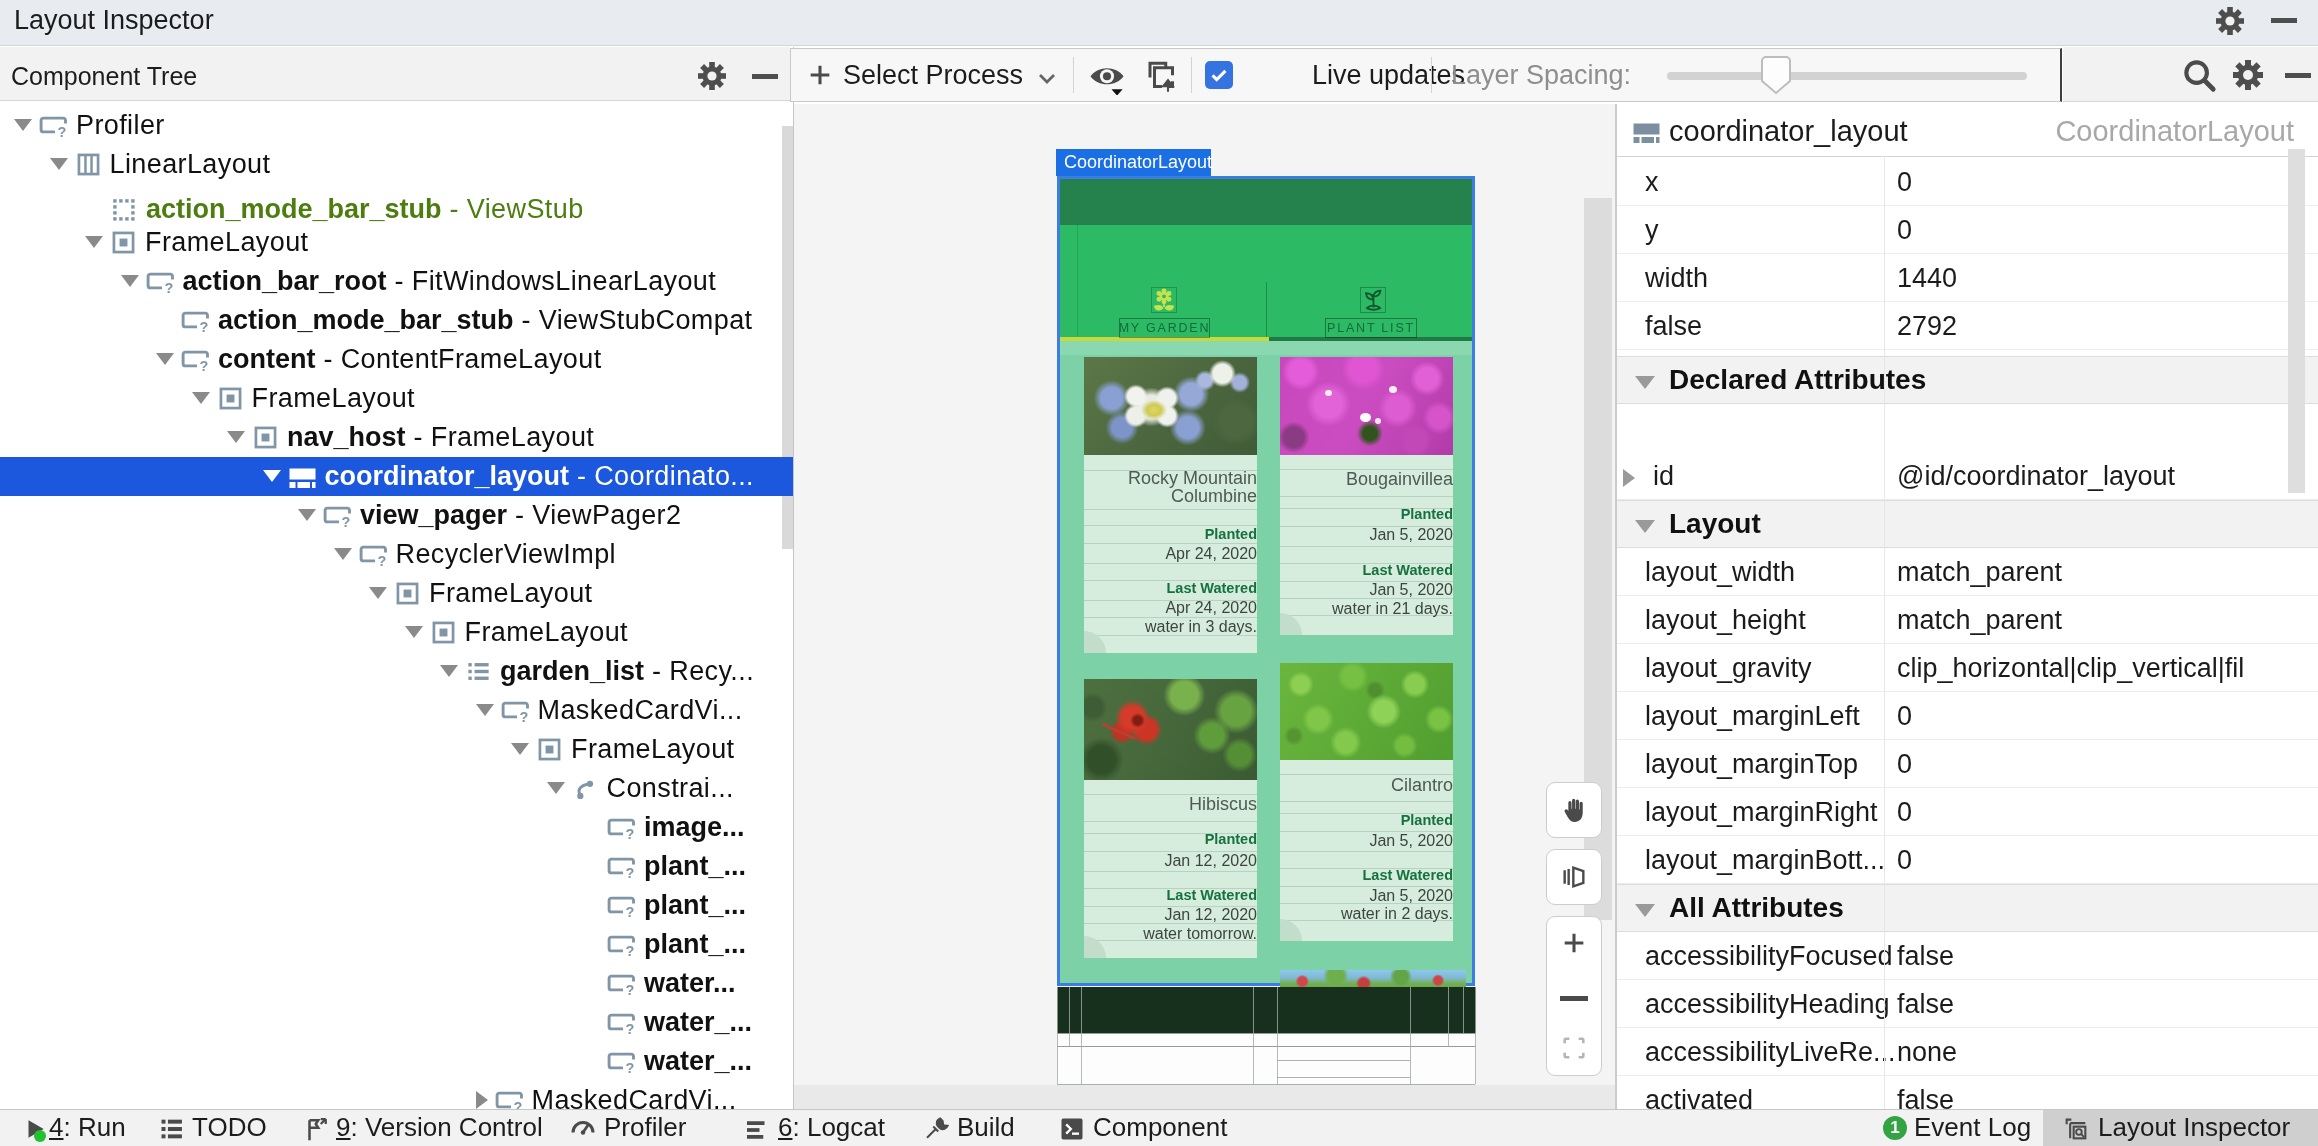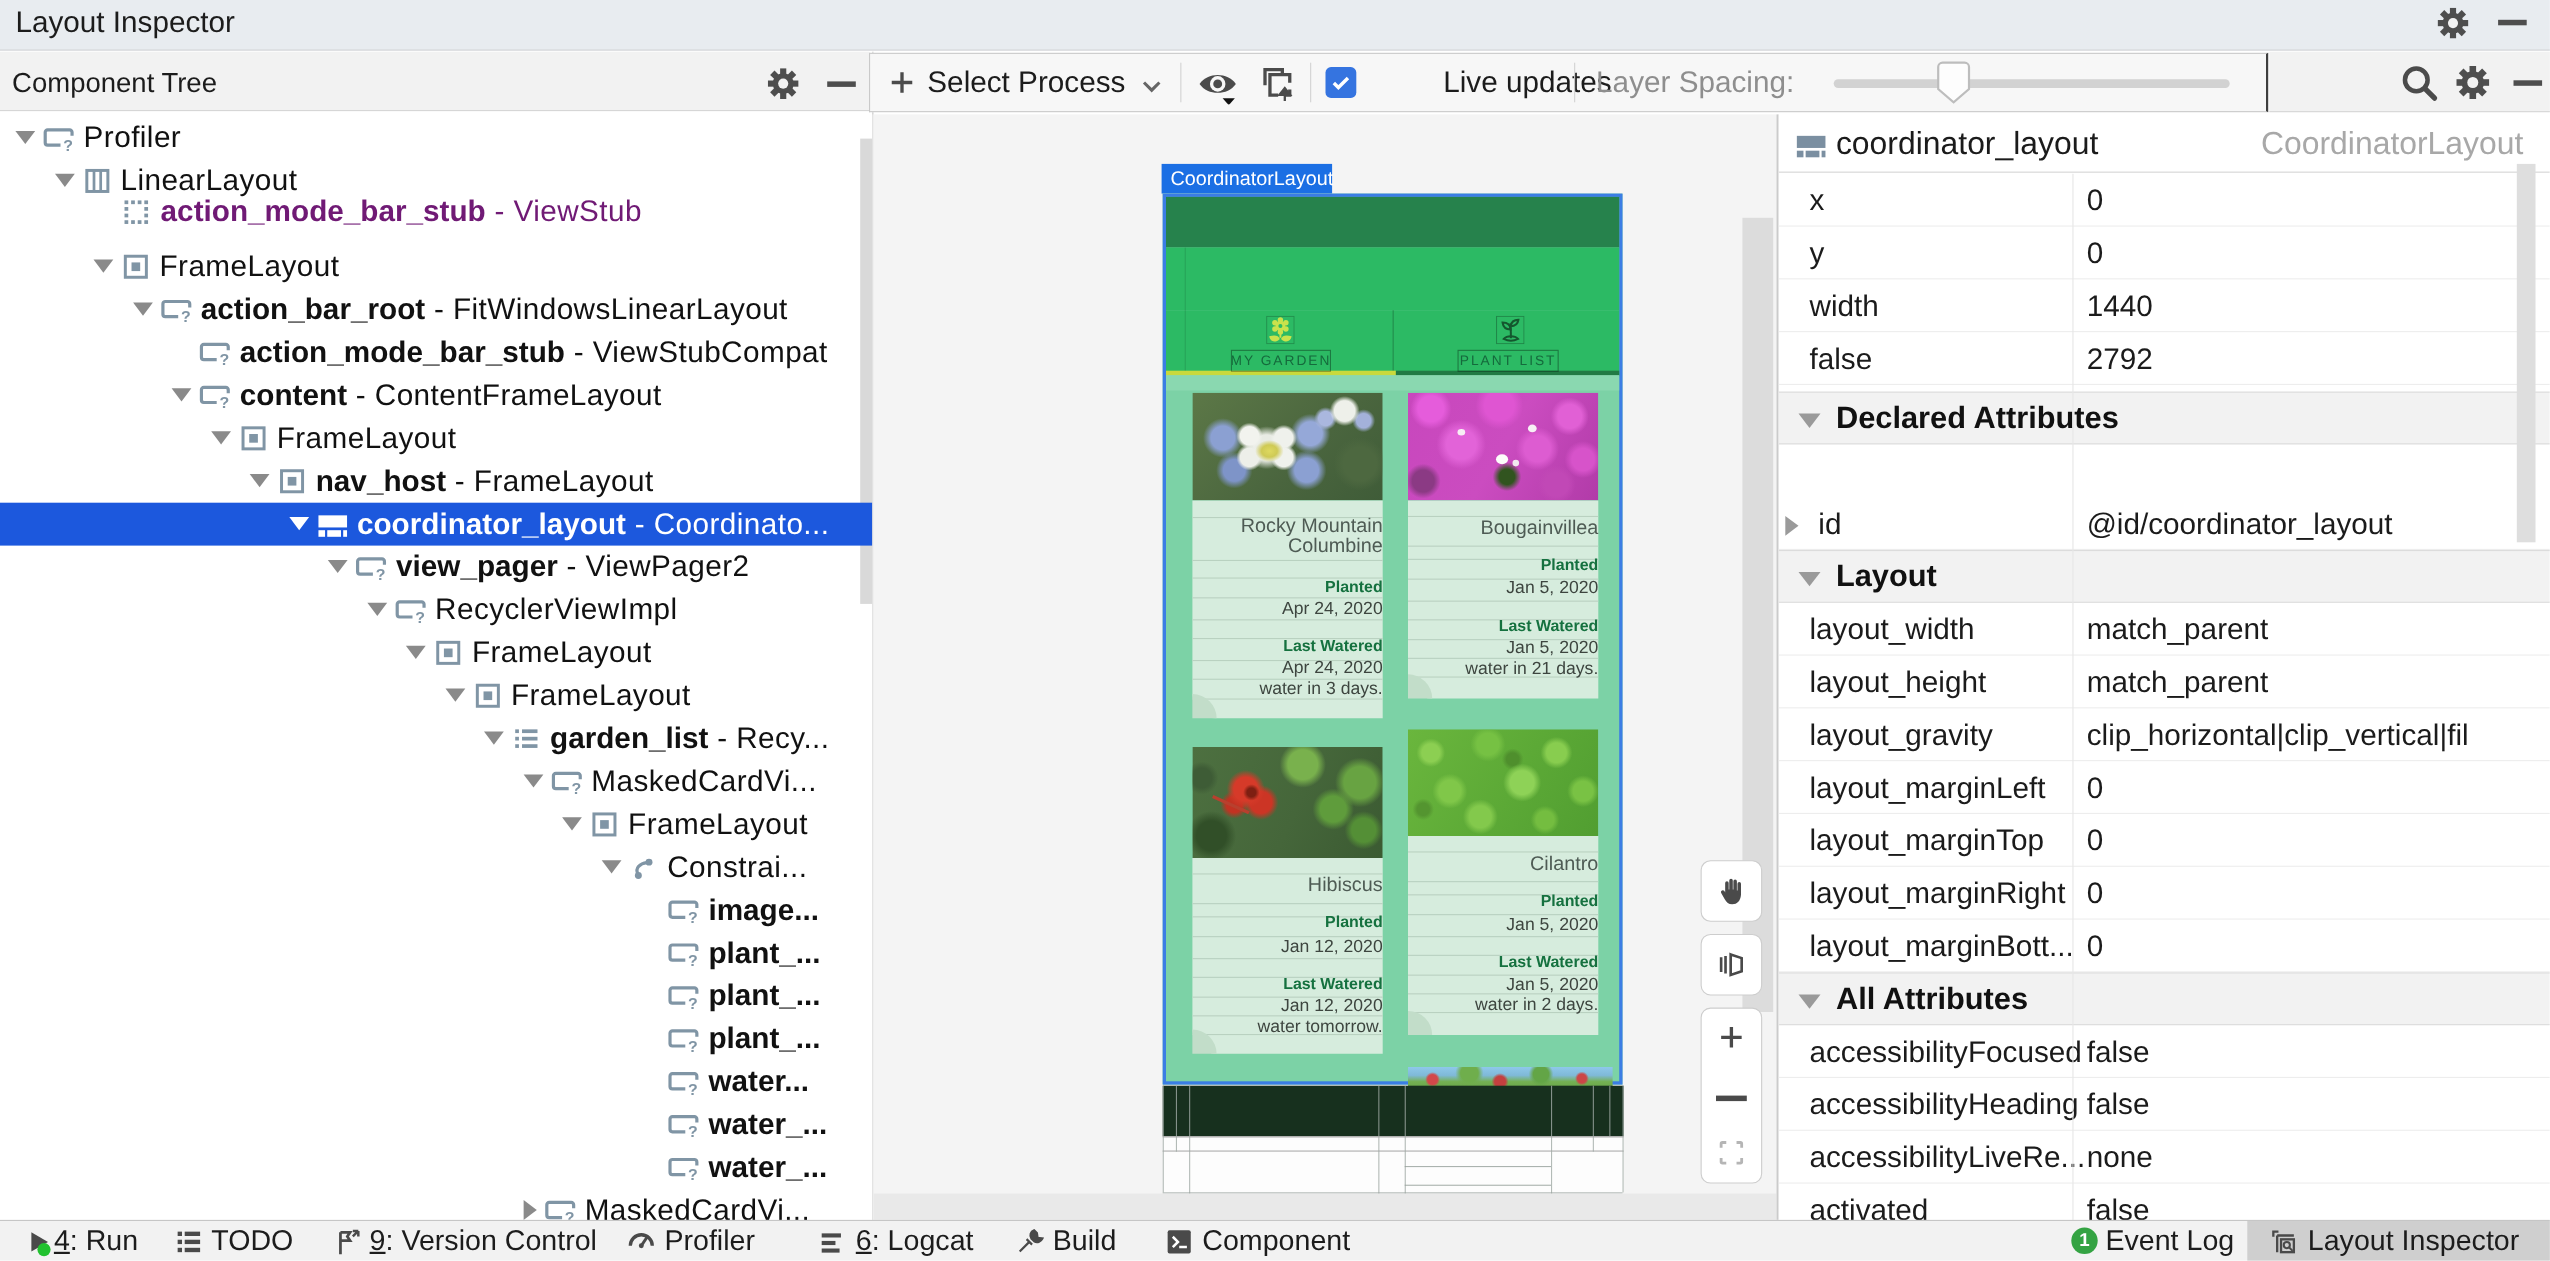--- a/index.html
+++ b/index.html
@@ -78,21 +78,21 @@
       <span style="width:49.5px;flex:none"></span>
       <span class="arr" style="border-top-color:#8a8a8a"></span>
       <span style="width:7px;flex:none"></span>
       <svg width="27" height="27" viewBox="0 0 24 24" style="flex:none">
         <rect x="3.5" y="3.5" width="17" height="17" fill="none" stroke="#8095a5" stroke-width="2.4"></rect>
         <path d="M9.3 3.5 V20.5 M14.7 3.5 V20.5" stroke="#8095a5" stroke-width="2.2" fill="none"></path>
       </svg>
       <span style="width:8px;flex:none"></span>
       <span>LinearLayout</span>
     </div>
-<div class="trow" style="top:69px;color:#701a75">
+<div class="trow" style="top:86px;color:#4d7c0f">
       <span style="width:85.0px;flex:none"></span>
       <span style="width:18px;display:inline-block"></span>
       <span style="width:7px;flex:none"></span>
       <svg width="28" height="28" viewBox="0 0 28 28" style="flex:none">
         <rect x="3.2" y="3.2" width="3.4" height="3.4" fill="#8095a5"></rect>
         <rect x="3.2" y="21.2" width="3.4" height="3.4" fill="#8095a5"></rect>
         <rect x="9.2" y="3.2" width="3.4" height="3.4" fill="#8095a5"></rect>
         <rect x="9.2" y="21.2" width="3.4" height="3.4" fill="#8095a5"></rect>
         <rect x="15.2" y="3.2" width="3.4" height="3.4" fill="#8095a5"></rect>
         <rect x="15.2" y="21.2" width="3.4" height="3.4" fill="#8095a5"></rect>

